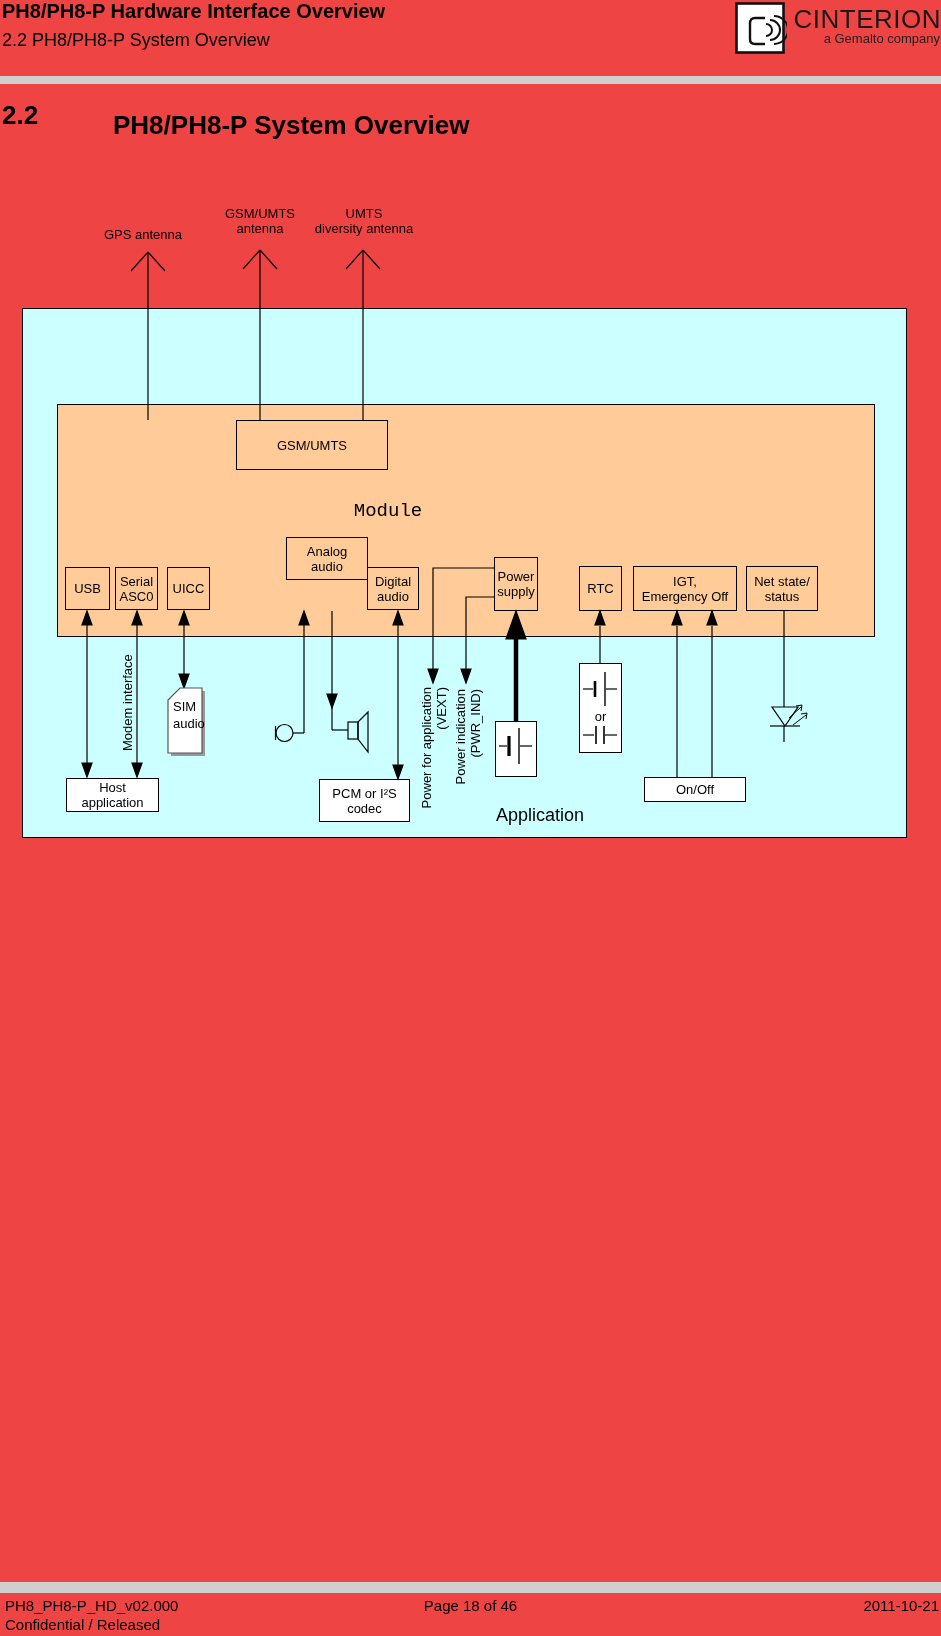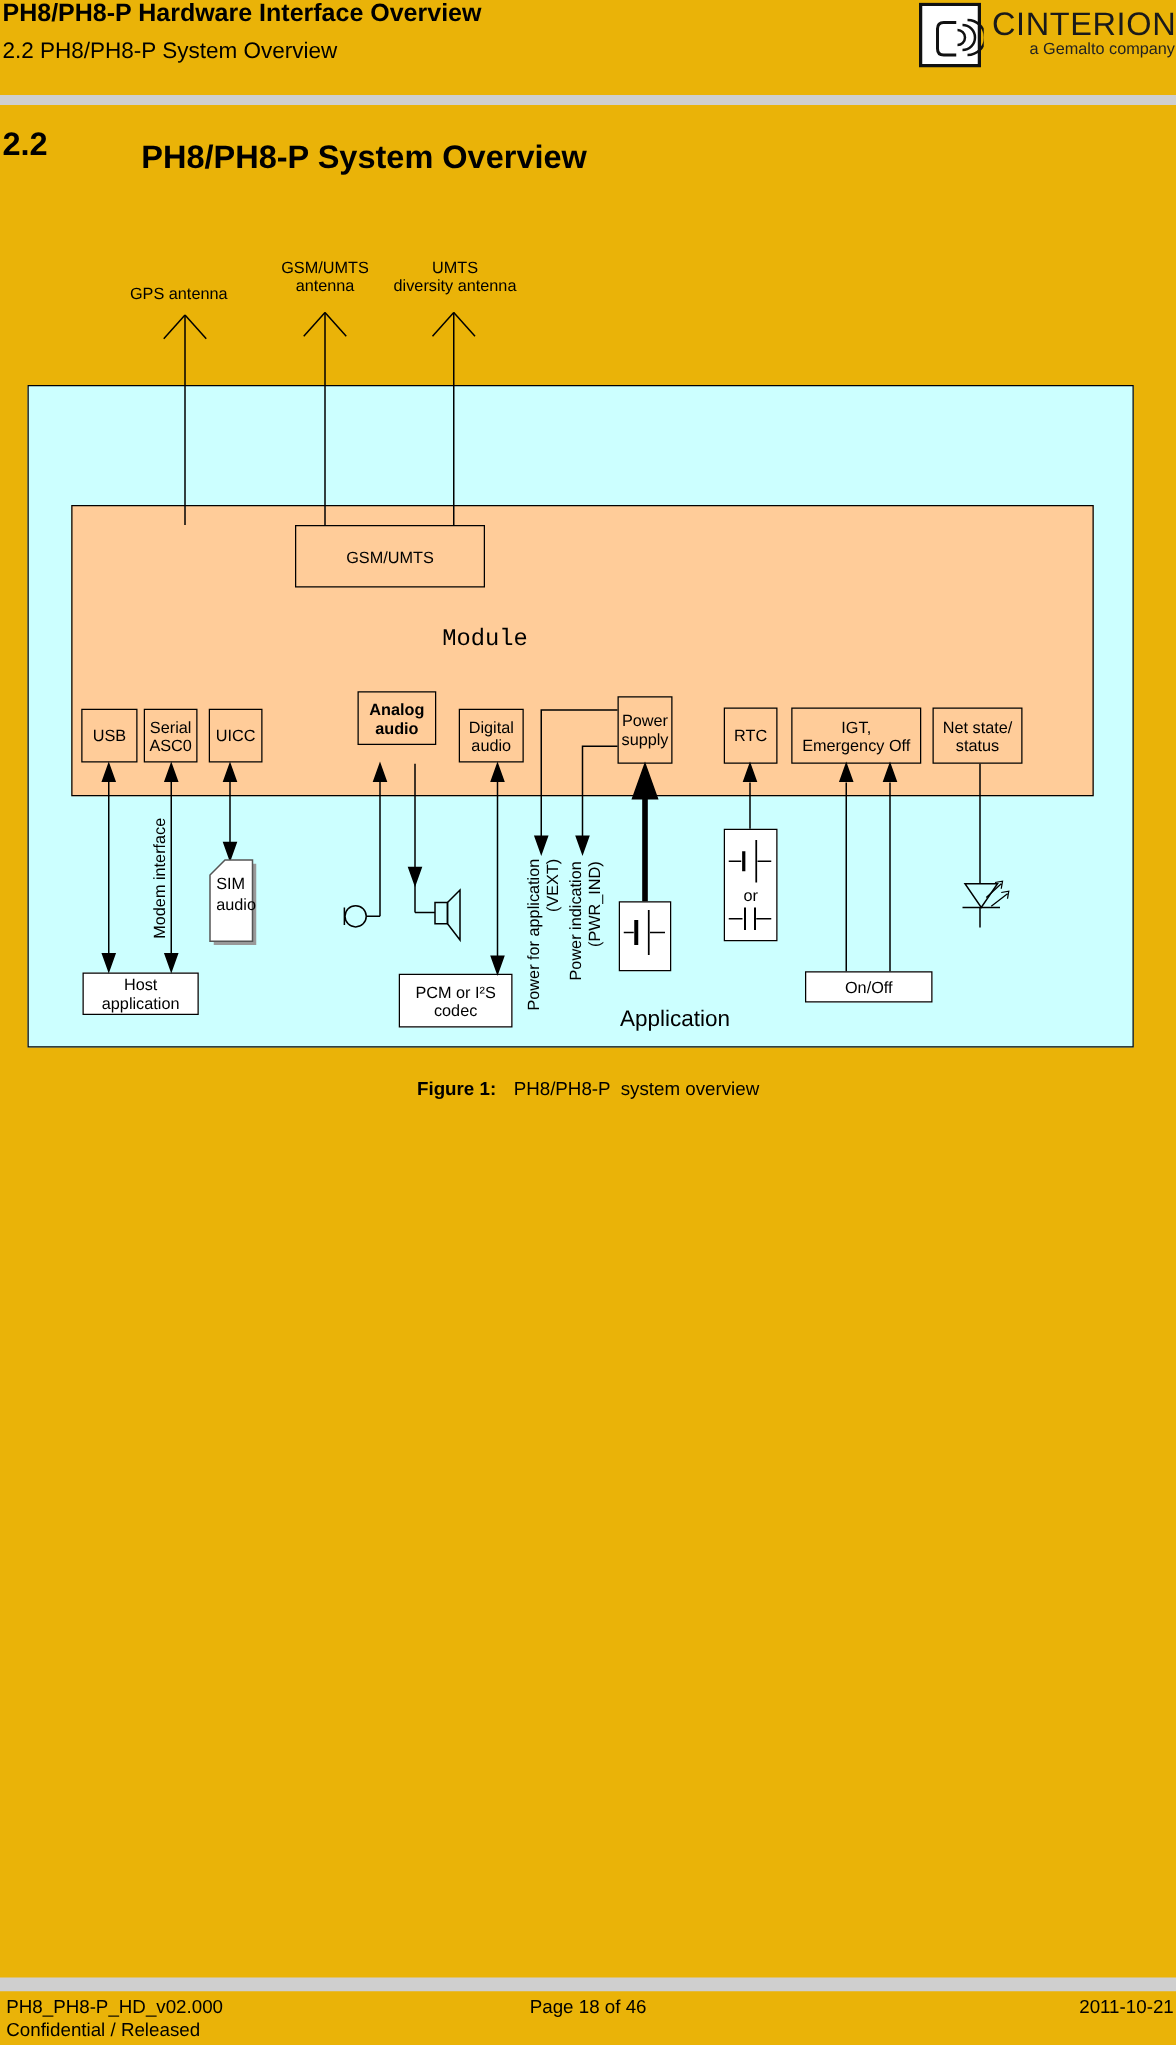--- a/index.html
+++ b/index.html
@@ -1,21 +1,21 @@
 <!DOCTYPE html>
 <html style="--module-fill: #FFCC99; --application-fill: #CCFFFF; --divider-gray: #CFCFCF;"><head>
 <meta charset="utf-8">
 <style>
   :root{
     --module-fill:#FFCC99;
     --application-fill:#CCFFFF;
     --divider-gray:#CFCFCF;
   }
   html,body{margin:0;padding:0;background:#fff;}
-  .page{position:relative;width:941px;height:1636px;background:#eab308;
+  .page{position:relative;width:941px;height:1636px;background:#ef4444;
         font-family:"Liberation Sans","DejaVu Sans",sans-serif;color:#000;overflow:hidden;}
   .abs{position:absolute;}
   .lbl{white-space:pre-line;}
   .ctr{display:flex;align-items:center;justify-content:center;text-align:center;}
   .box{box-sizing:border-box;border:1px solid #000;}
   .modbox{background:var(--module-fill);}
   .whbox{background:#fff;}
   .rot{transform-origin:0 0;transform:rotate(-90deg);}
   svg{display:block;}
   .diagram-svg{position:absolute;left:0;top:0;pointer-events:none;z-index:6;}
@@ -71,21 +71,21 @@
   <div class="abs box modbox z2" style="left:57px;top:404px;width:818px;height:233px;"></div>
 
   <div class="abs box modbox ctr boxlbl z3" style="left:236px;top:420px;width:152px;height:50px;">GSM/UMTS</div>
 
   <div class="abs big-lbl z3" style="left:318px;top:500px;width:140px;text-align:center;font-family:Liberation Mono, monospace;">Module</div>
 
   <div class="abs box modbox ctr boxlbl lbl z3" style="left:65px;top:567px;width:45px;height:43px;">USB</div>
   <div class="abs box modbox ctr boxlbl lbl z3" style="left:115px;top:567px;width:43px;height:43px;">Serial
 ASC0</div>
   <div class="abs box modbox ctr boxlbl lbl z3" style="left:167px;top:567px;width:43px;height:43px;">UICC</div>
-  <div class="abs box modbox ctr boxlbl lbl z3" style="left:286px;top:553px;width:63px;height:43px;font-weight:bold;">Analog
+  <div class="abs box modbox ctr boxlbl lbl z3" style="left:286px;top:537px;width:82px;height:43px;">Analog
 audio</div>
   <div class="abs box modbox ctr boxlbl lbl z3" style="left:367px;top:567px;width:52px;height:43px;">Digital
 audio</div>
   <div class="abs box modbox ctr boxlbl lbl z3" style="left:494px;top:557px;width:44px;height:54px;">Power
 supply</div>
   <div class="abs box modbox ctr boxlbl lbl z3" style="left:579px;top:566px;width:43px;height:45px;">RTC</div>
   <div class="abs box modbox ctr boxlbl lbl z3" style="left:633px;top:566px;width:104px;height:45px;">IGT,
 Emergency Off</div>
   <div class="abs box modbox ctr boxlbl lbl z3" style="left:746px;top:566px;width:72px;height:45px;">Net state/
 status</div>
@@ -230,23 +230,20 @@
         <path d="M 793,725 L 806,715 M 801,714 l 6,-1 -1,6" stroke-width="1"></path>
       </g>
 
       <g>
         <polygon points="183,691 205,691 205,756 171,756 171,703" fill="#999" stroke="none"></polygon>
         <polygon points="180,688 202,688 202,753 168,753 168,700" fill="#fff" stroke="#555"></polygon>
       </g>
     </g>
   </svg>
 
-  <div class="abs caption">
-    <b>Figure 1:</b><span class="cap-text">PH8/PH8-P  system overview</span>
-  </div>
 
   <div class="abs bar" style="top:1582px;height:11px;"></div>
   <div class="abs foot" style="left:5px;top:1597px;">PH8_PH8-P_HD_v02.000</div>
   <div class="abs foot" style="left:0;top:1597px;width:941px;text-align:center;">Page 18 of 46</div>
   <div class="abs foot" style="right:2px;top:1597px;">2011-10-21</div>
   <div class="abs foot" style="left:5px;top:1616px;">Confidential / Released</div>
 
 </div>
 
 </body></html>

